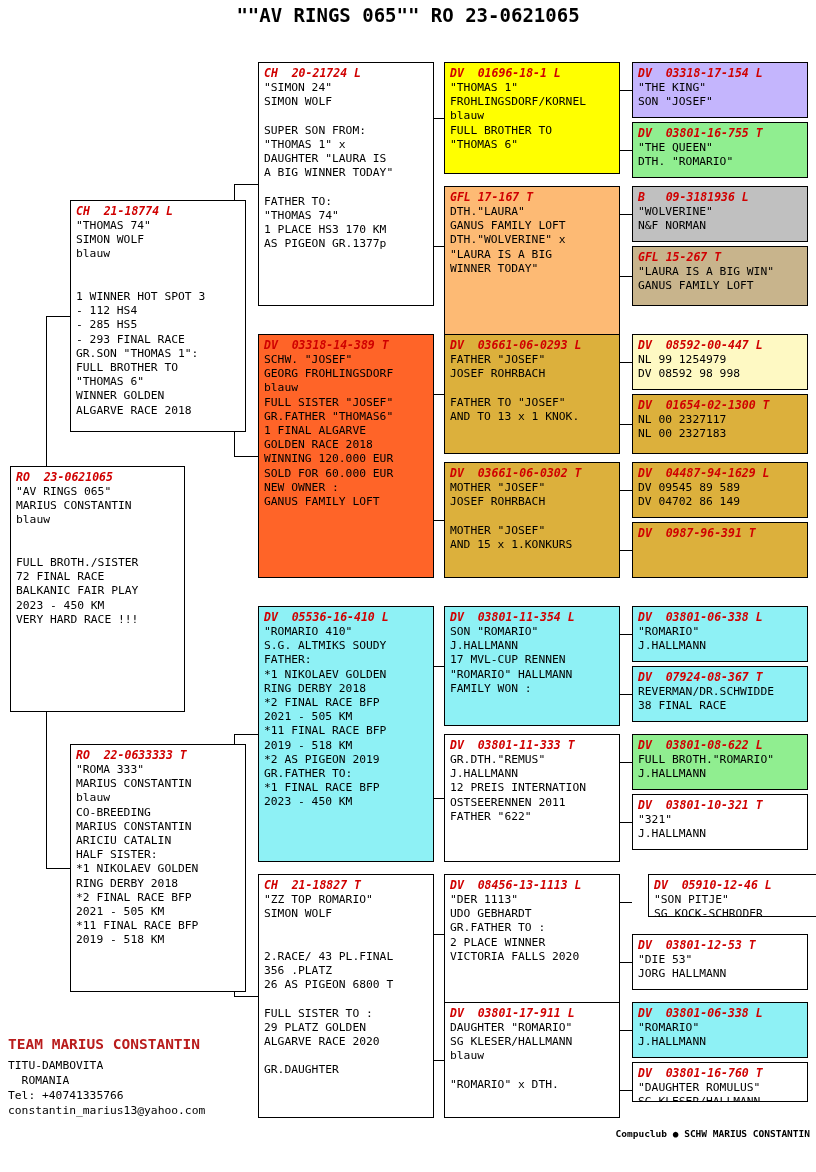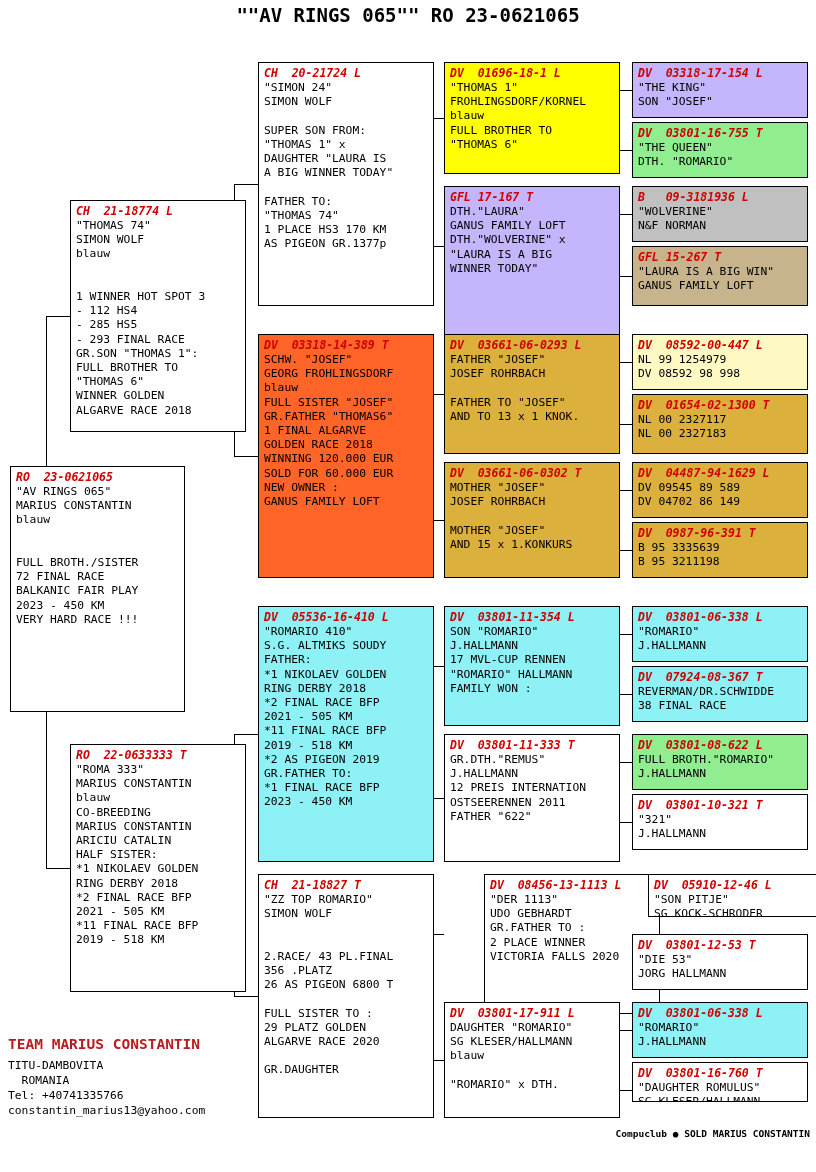--- a/index.html
+++ b/index.html
@@ -206,21 +206,21 @@
 GR.DAUGHTER</div>
     </div>
     <div class="box" style="left: 444px; top: 62px; width: 176px; height: 112px; background: rgb(255, 255, 0);">
       <div class="hdr">DV  01696-18-1 L</div>
       <div class="body">"THOMAS 1"
 FROHLINGSDORF/KORNEL
 blauw
 FULL BROTHER TO
 "THOMAS 6"</div>
     </div>
-    <div class="box" style="left: 444px; top: 186px; width: 176px; height: 155px; background: #c4b5fd;">
+    <div class="box" style="left: 444px; top: 186px; width: 176px; height: 155px; background: #fdba74;">
       <div class="hdr">GFL 17-167 T</div>
       <div class="body">DTH."LAURA"
 GANUS FAMILY LOFT
 DTH."WOLVERINE" x
 "LAURA IS A BIG
 WINNER TODAY"</div>
     </div>
     <div class="box" style="left: 444px; top: 334px; width: 176px; height: 120px; background: rgb(220, 176, 60);">
       <div class="hdr">DV  03661-06-0293 L</div>
       <div class="body">FATHER "JOSEF"
@@ -246,21 +246,21 @@
 FAMILY WON :</div>
     </div>
     <div class="box" style="left: 444px; top: 734px; width: 176px; height: 128px; background: rgb(255, 255, 255);">
       <div class="hdr">DV  03801-11-333 T</div>
       <div class="body">GR.DTH."REMUS"
 J.HALLMANN
 12 PREIS INTERNATION
 OSTSEERENNEN 2011
 FATHER "622"</div>
     </div>
-    <div class="box" style="left: 444px; top: 874px; width: 176px; height: 140px; background: rgb(255, 255, 255); margin-left: 40px;">
+    <div class="box" style="left: 444px; top: 874px; width: 176px; height: 140px; background: rgb(255, 255, 255);">
       <div class="hdr">DV  08456-13-1113 L</div>
       <div class="body">"DER 1113"
 UDO GEBHARDT
 GR.FATHER TO :
 2 PLACE WINNER
 VICTORIA FALLS 2020</div>
     </div>
     <div class="box" style="left: 444px; top: 1002px; width: 176px; height: 116px; background: rgb(255, 255, 255);">
       <div class="hdr">DV  03801-17-911 L</div>
       <div class="body">DAUGHTER "ROMARIO"
@@ -299,22 +299,20 @@
       <div class="body">NL 00 2327117
 NL 00 2327183</div>
     </div>
     <div class="box" style="left: 632px; top: 462px; width: 176px; height: 56px; background: rgb(220, 176, 60);">
       <div class="hdr">DV  04487-94-1629 L</div>
       <div class="body">DV 09545 89 589
 DV 04702 86 149</div>
     </div>
     <div class="box" style="left: 632px; top: 522px; width: 176px; height: 56px; background: rgb(220, 176, 60);">
       <div class="hdr">DV  0987-96-391 T</div>
-      <div class="body">B 95 3335639
-B 95 3211198</div>
     </div>
     <div class="box" style="left: 632px; top: 606px; width: 176px; height: 56px; background: rgb(142, 241, 245);">
       <div class="hdr">DV  03801-06-338 L</div>
       <div class="body">"ROMARIO"
 J.HALLMANN</div>
     </div>
     <div class="box" style="left: 632px; top: 666px; width: 176px; height: 56px; background: rgb(142, 241, 245);">
       <div class="hdr">DV  07924-08-367 T</div>
       <div class="body">REVERMAN/DR.SCHWIDDE
 38 FINAL RACE</div>
@@ -353,13 +351,13 @@
 
 <div class="footer">
   <div class="f-title">TEAM MARIUS CONSTANTIN</div>
   <div style="height:6px"></div>
   <div class="f-line">TITU-DAMBOVITA</div>
   <div class="f-line">  ROMANIA</div>
   <div class="f-line">Tel: +40741335766</div>
   <div class="f-line">constantin_marius13@yahoo.com</div>
 </div>
 
-<div class="credit">Compuclub ● SOLD MARIUS CONSTANTIN</div>
+<div class="credit">Compuclub ● SCHW MARIUS CONSTANTIN</div>
 
 </body></html>

